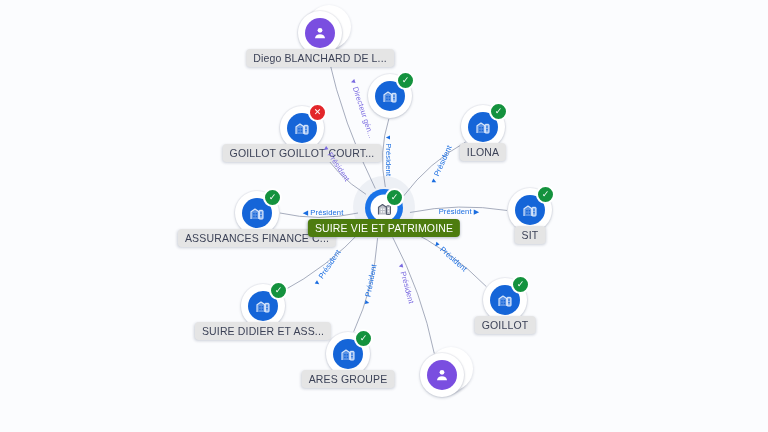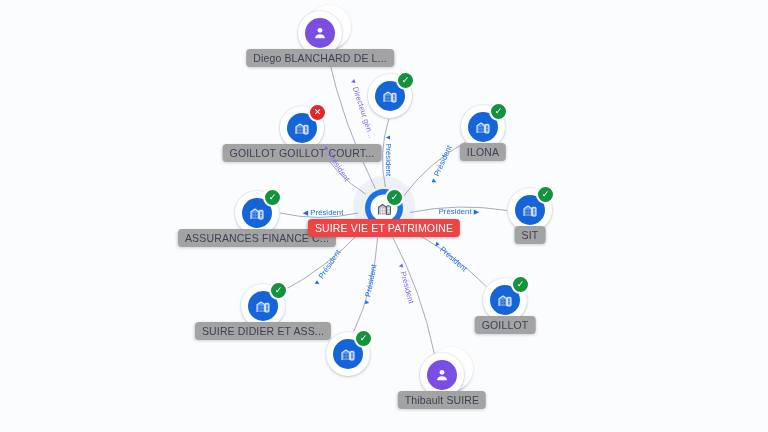--- a/index.html
+++ b/index.html
@@ -48,30 +48,30 @@
     color:#fff;font-size:9px;line-height:1;font-weight:bold;
   }
   .badge.ok{background:#14923e;}
   .badge.bad{background:#e3262b;}
 
   
   .label{
     position:absolute;left:50%;transform:translateX(-50%);
     top:38px;
     white-space:nowrap;
-    background:#a3a3a3;
+    background:#e5e5e5;
     color:#3c4257;
     font-size:10.5px;
     letter-spacing:.15px;
     padding:3px 7px;
     border-radius:4px;
     box-shadow:0 1px 3px rgba(20,35,70,.20);
   }
   .node.root .label{
-    background:#ef4444;color:#ffffff;font-size:10.5px;
+    background:#4d7c0f;color:#ffffff;font-size:10.5px;
     box-shadow:0 1px 3px rgba(20,35,70,.30);
     top:30px;
   }
 
   
   .pin{
     position:relative;width:38px;height:48px;
   }
   .pin .halo{
     position:absolute;left:50%;top:18px;transform:translate(-50%,-50%);
@@ -268,31 +268,31 @@
               <rect x="6.3" y="12" width="2.2" height="2.2" fill="#1565d8"></rect>
               <rect x="10" y="12" width="2.2" height="2.2" fill="#1565d8"></rect>
               <rect x="6.3" y="16" width="2.2" height="2.2" fill="#1565d8"></rect>
               <rect x="10" y="16" width="2.2" height="2.2" fill="#1565d8"></rect>
               <rect x="17" y="11" width="2" height="2" fill="#1565d8"></rect>
               <rect x="17" y="15" width="2" height="2" fill="#1565d8"></rect>
             </svg>
           </div>
           <span class="badge ok">✓</span>
         </div>
+        <div class="label">ARES GROUPE</div>
       </div>
       <div class="node" style="left: 442px; top: 375px;">
         <div class="disc stack">
           <div class="inner person">
             <svg width="16" height="16" viewBox="0 0 24 24">
               <circle cx="12" cy="8" r="3.6" fill="#ffffff"></circle>
               <path d="M4.5 20c0-4.1 3.4-6.3 7.5-6.3s7.5 2.2 7.5 6.3z" fill="#ffffff"></path>
             </svg>
           </div>
         </div>
-        <div class="label">Thibault SUIRE</div>
       </div>
       <div class="node root" style="left: 384px; top: 213px;">
         <div class="pin">
           <div class="halo"></div>
           <div class="tip"></div>
           <div class="body"></div>
           <div class="hole">
             <svg width="16" height="16" viewBox="0 0 24 24" fill="none">
               <path d="M3 21V10l6-4 6 4v11" stroke="#545c6e" stroke-width="1.7" stroke-linejoin="round" fill="#6e7688" fill-opacity=".45"></path>
               <rect x="15" y="8" width="6" height="13" rx="1" fill="#6e7688" fill-opacity=".45" stroke="#545c6e" stroke-width="1.5"></rect>

